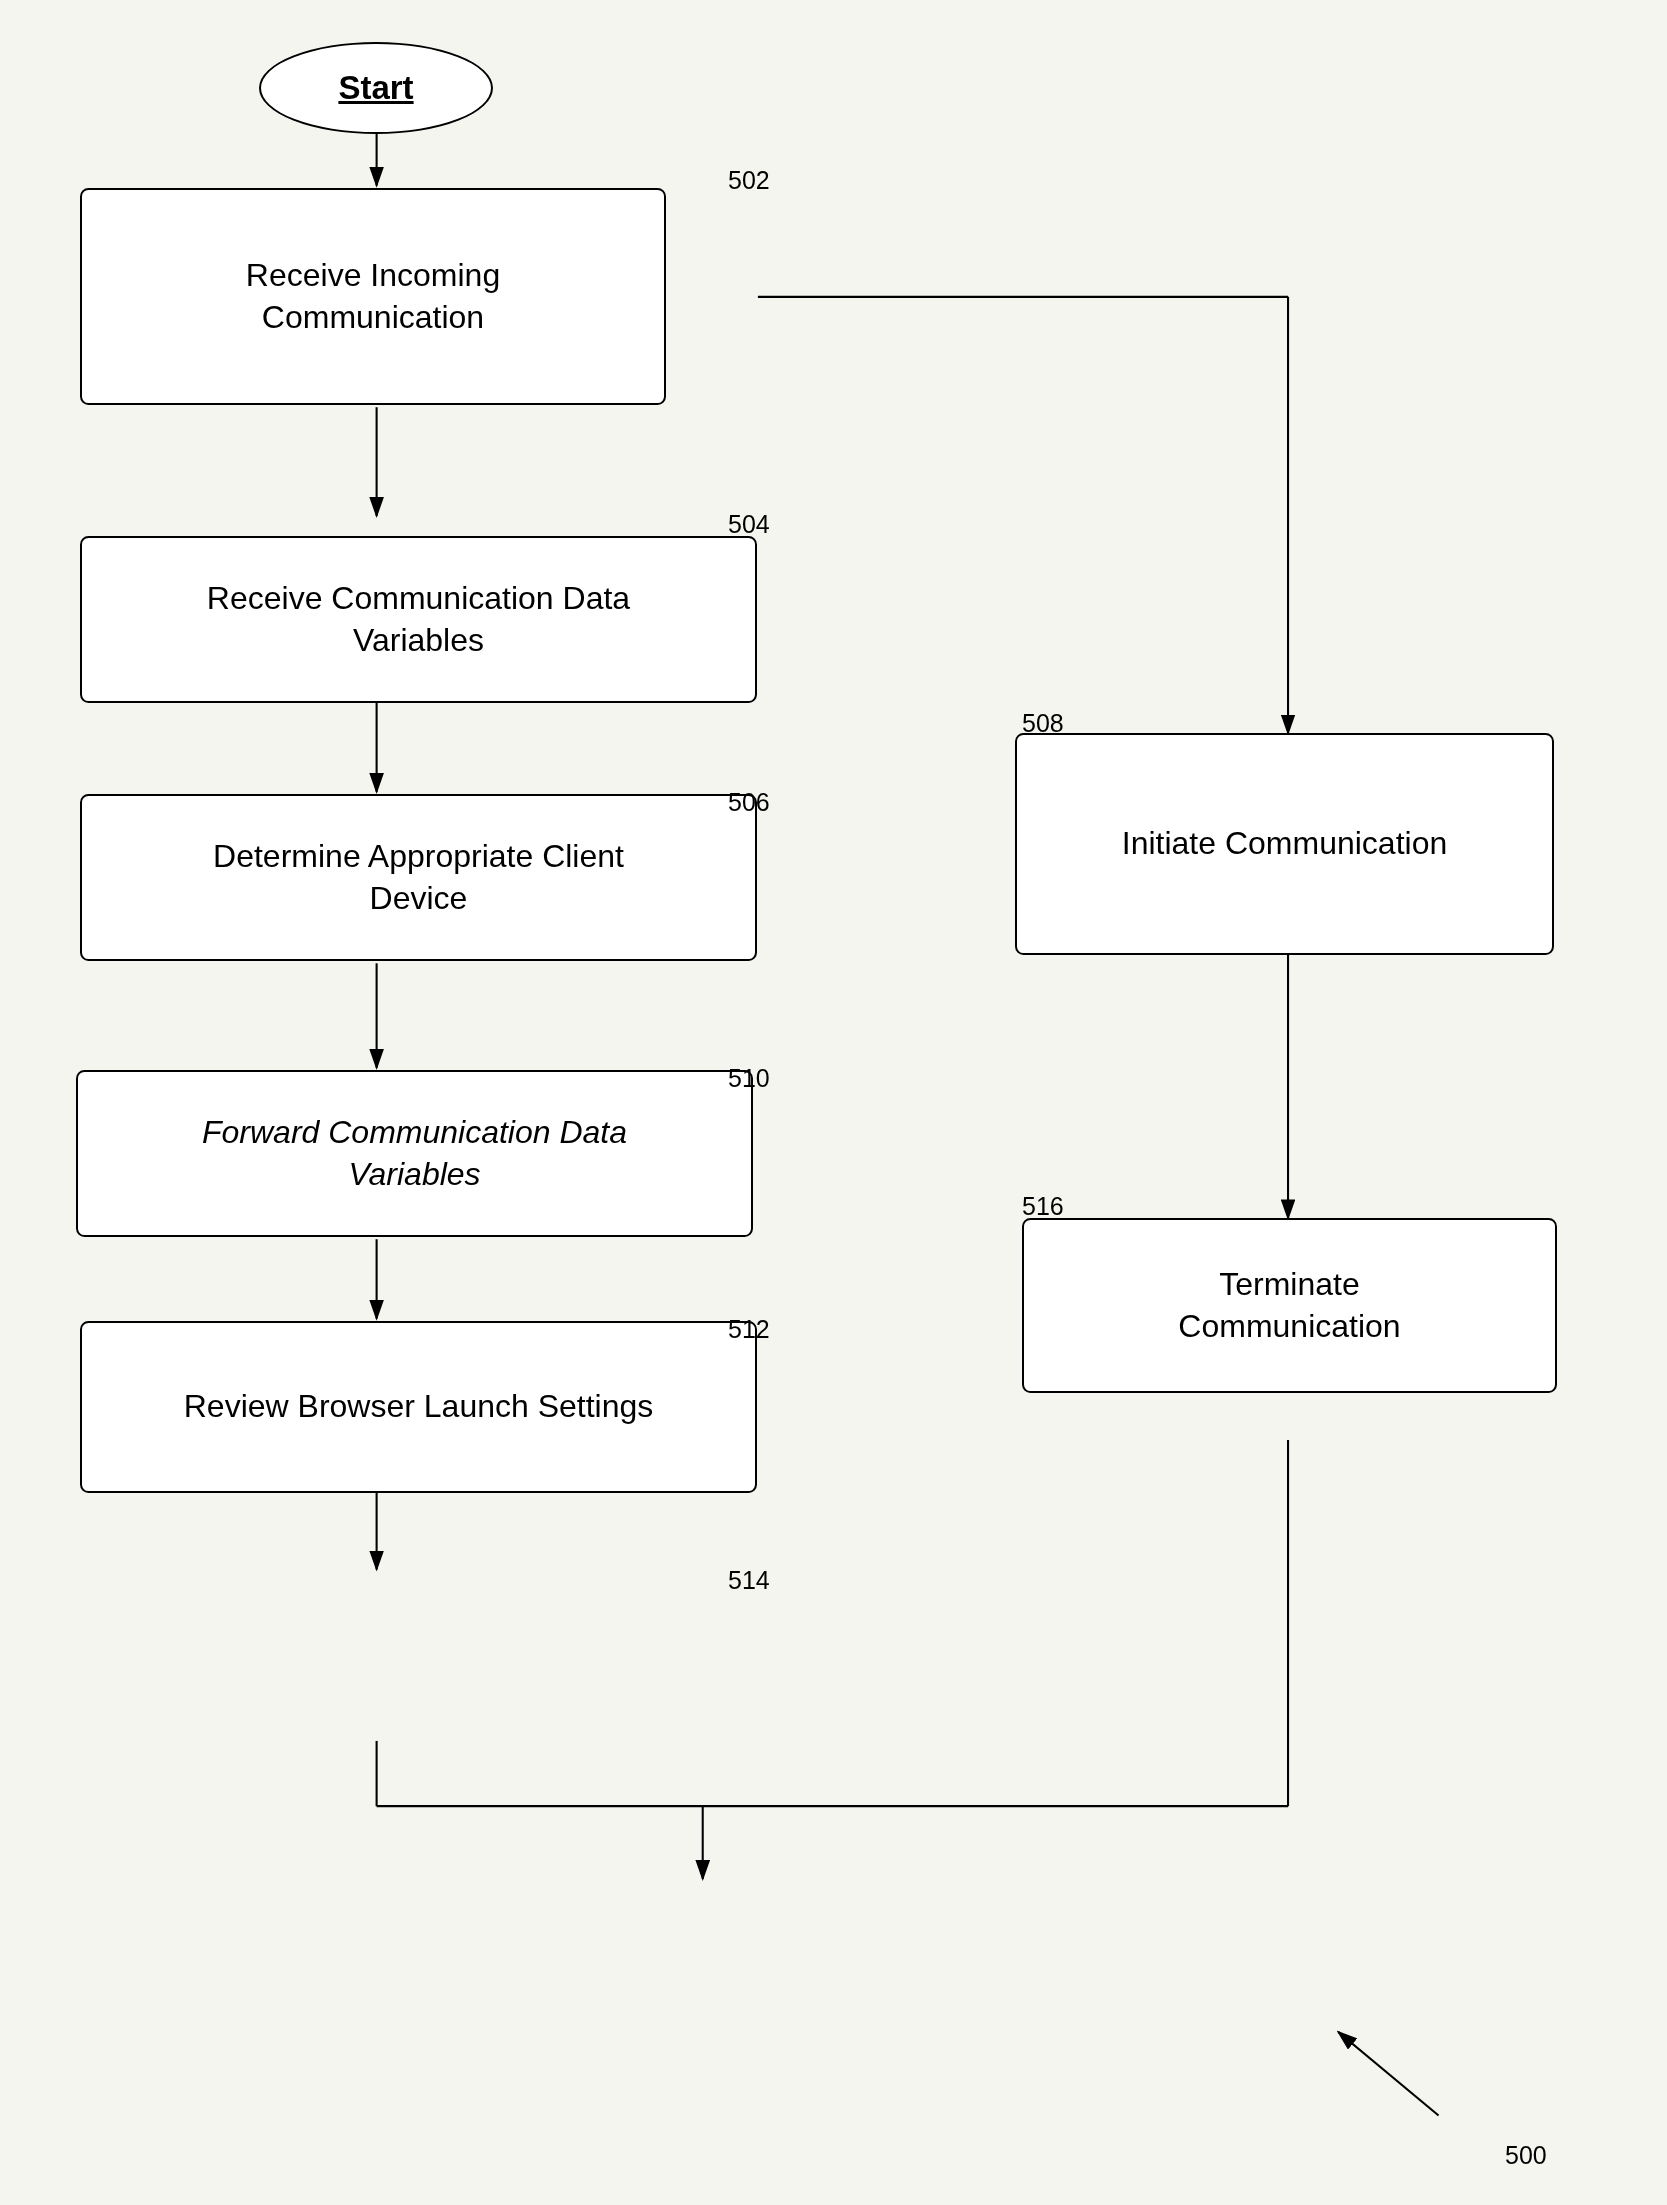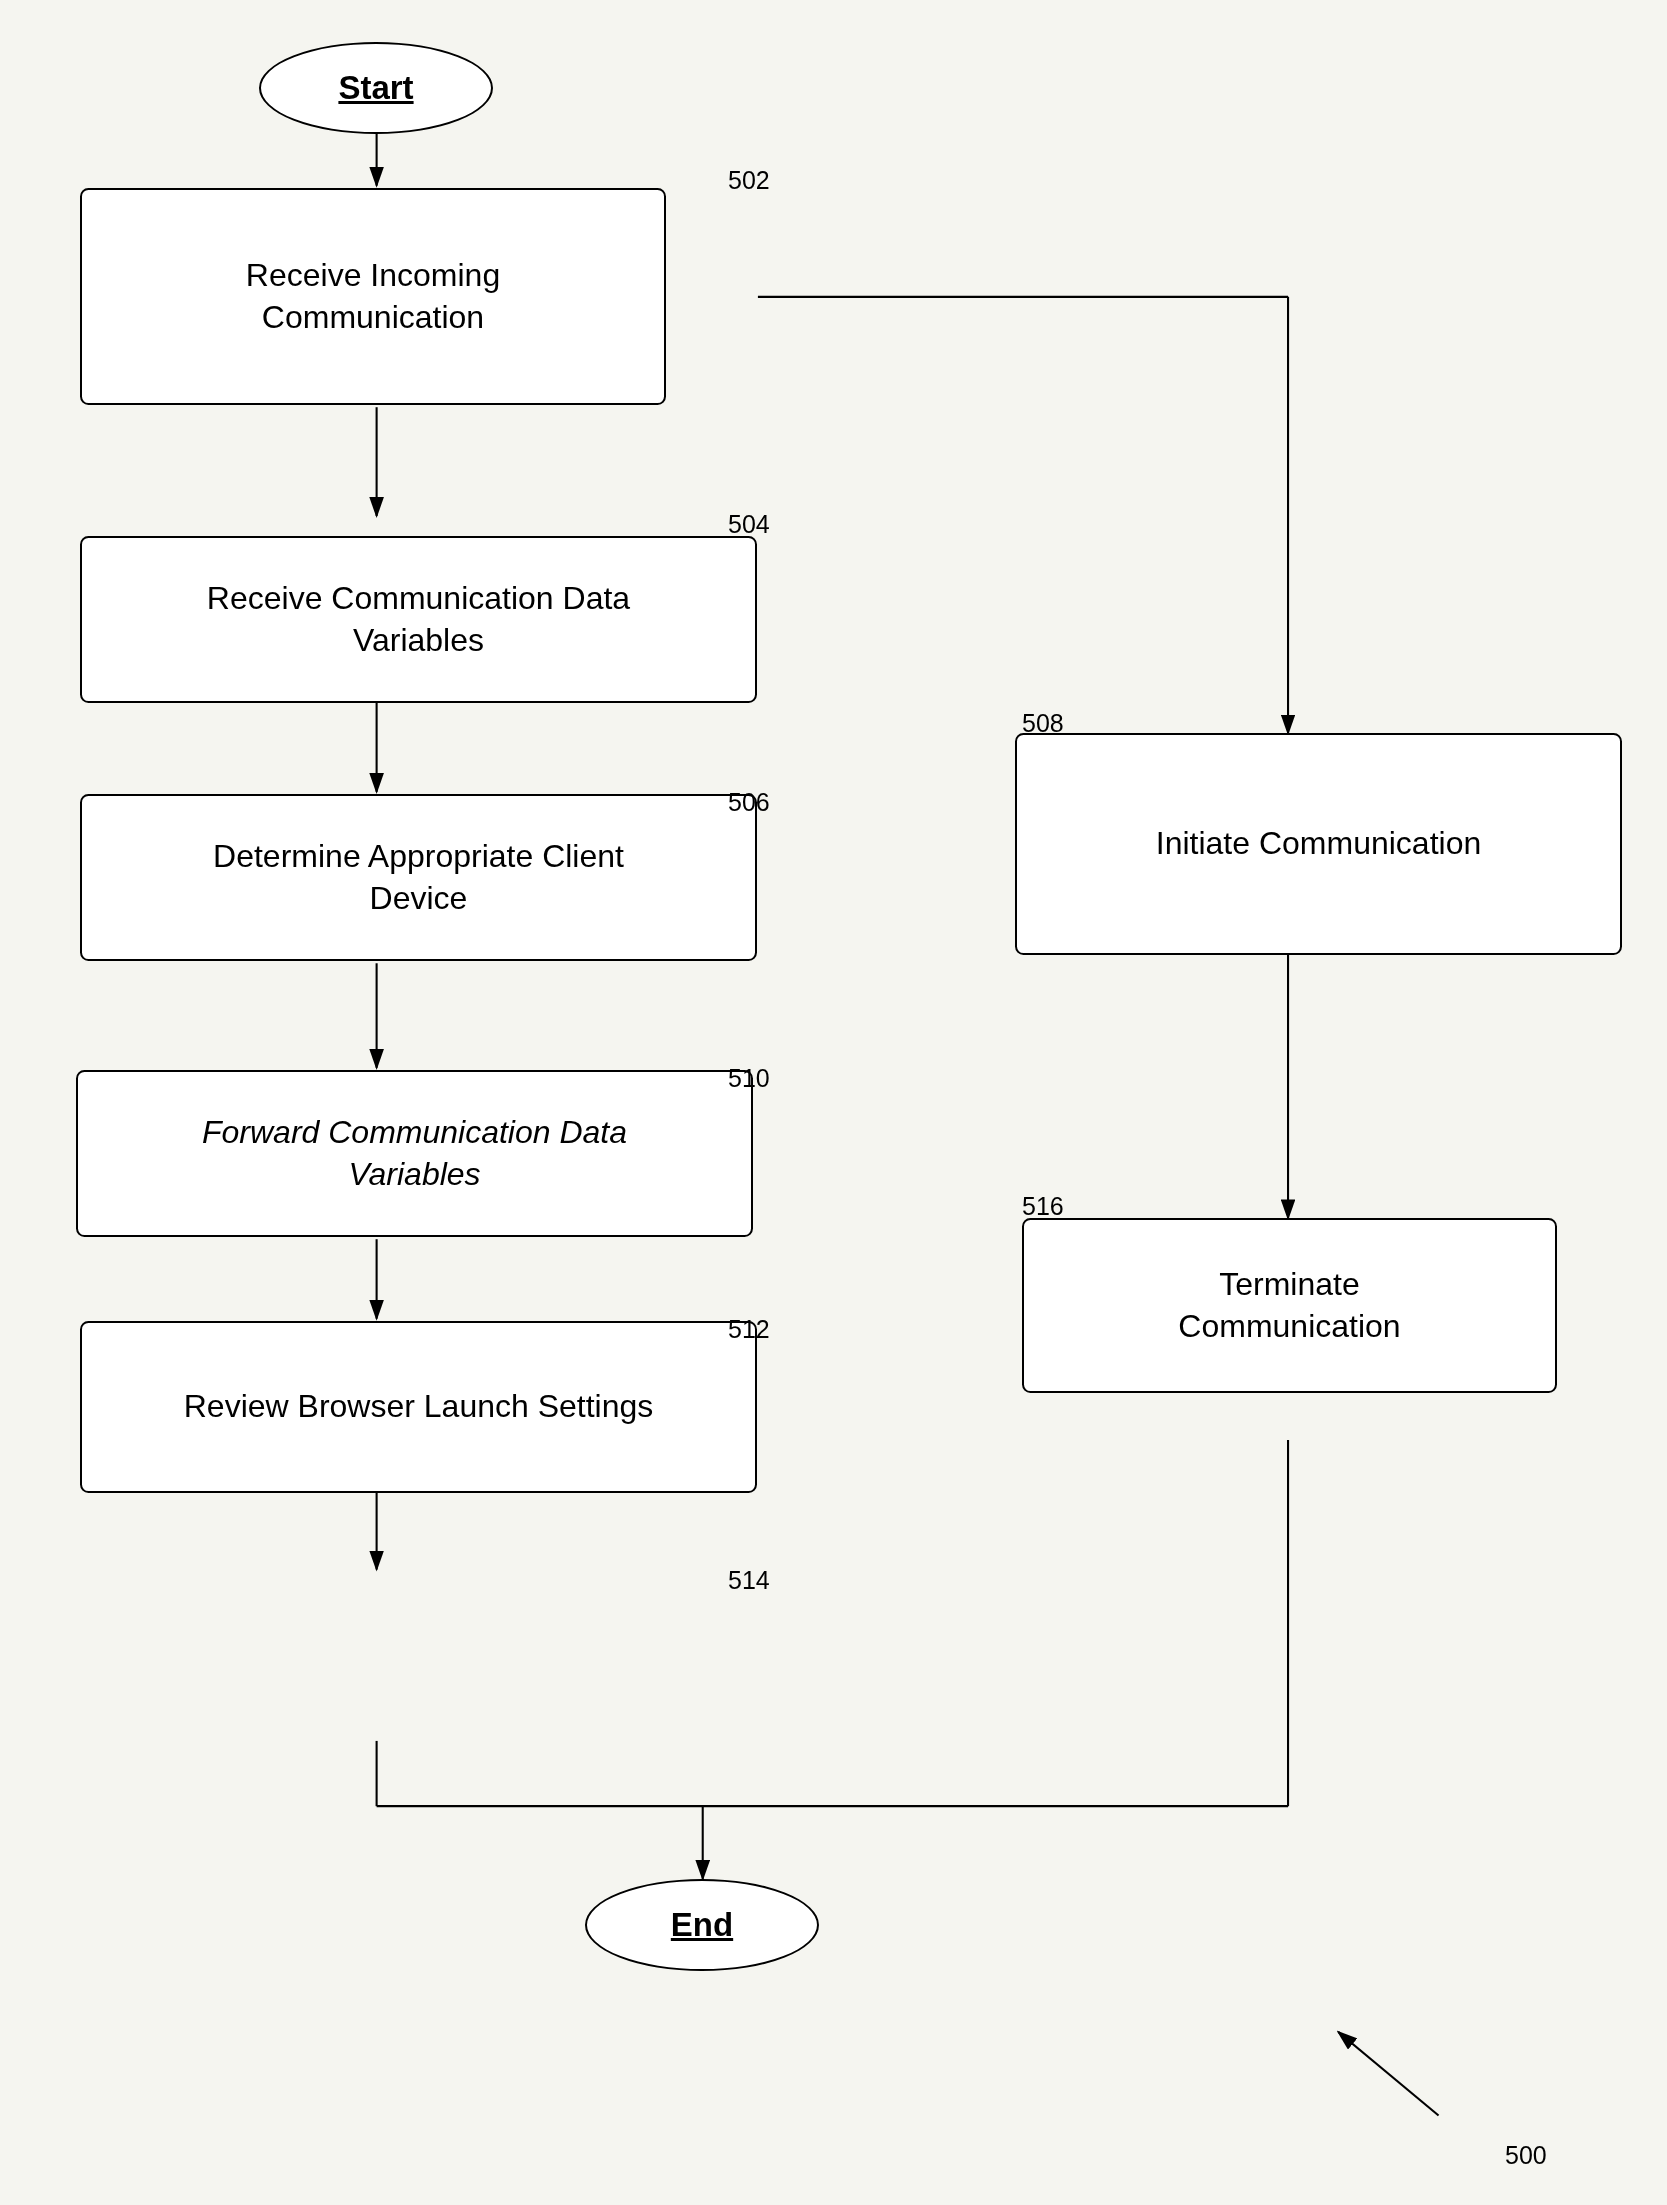--- a/index.html
+++ b/index.html
@@ -122,30 +122,29 @@
   <div class="node node-rounded-rect" style="left:76px; top:1070px; width:677px; height:167px;font-style:italic;">
     <span style="white-space:pre-line; font-size:32px;">Forward Communication Data
 Variables</span>
   </div>
 
   <div class="node node-rounded-rect" style="left:80px; top:1321px; width:677px; height:172px;">
     <span style="white-space:pre-line; font-size:32px;">Review Browser Launch Settings</span>
   </div>
 
 
-  <div class="node node-rounded-rect" style="left:1015px; top:733px; width:607px; height:222px;">
+  <div class="node node-rounded-rect" style="left:1015px; top:733px; width:539px; height:222px;">
     <span style="white-space:pre-line; font-size:32px;">Initiate Communication</span>
   </div>
 
   <div class="node node-rounded-rect" style="left:1022px; top:1218px; width:535px; height:175px;">
     <span style="white-space:pre-line; font-size:32px;">Terminate
 Communication</span>
   </div>
 
-  <div class="node node-ellipse" style="left:585px; top:1879px; width:234px; height:92px; font-size:33px; font-weight:bold;">End</div>
 
   <div class="ref-label" style="left:728px; top:166px;">502</div>
   <div class="ref-label" style="left:728px; top:510px;">504</div>
   <div class="ref-label" style="left:728px; top:788px;">506</div>
   <div class="ref-label" style="left:728px; top:1064px;">510</div>
   <div class="ref-label" style="left:728px; top:1315px;">512</div>
   <div class="ref-label" style="left:728px; top:1566px;">514</div>
   <div class="ref-label" style="left:1022px; top:709px;">508</div>
   <div class="ref-label" style="left:1022px; top:1192px;">516</div>
   <div class="ref-label" style="left:1505px; top:2141px;">500</div>

